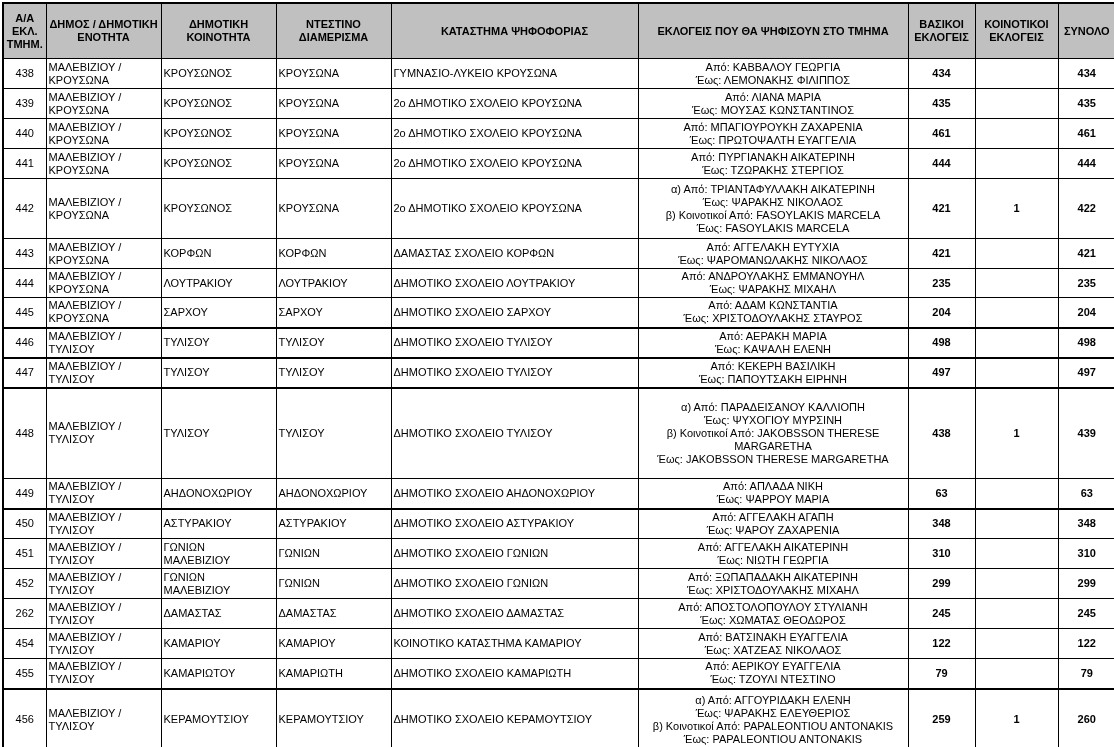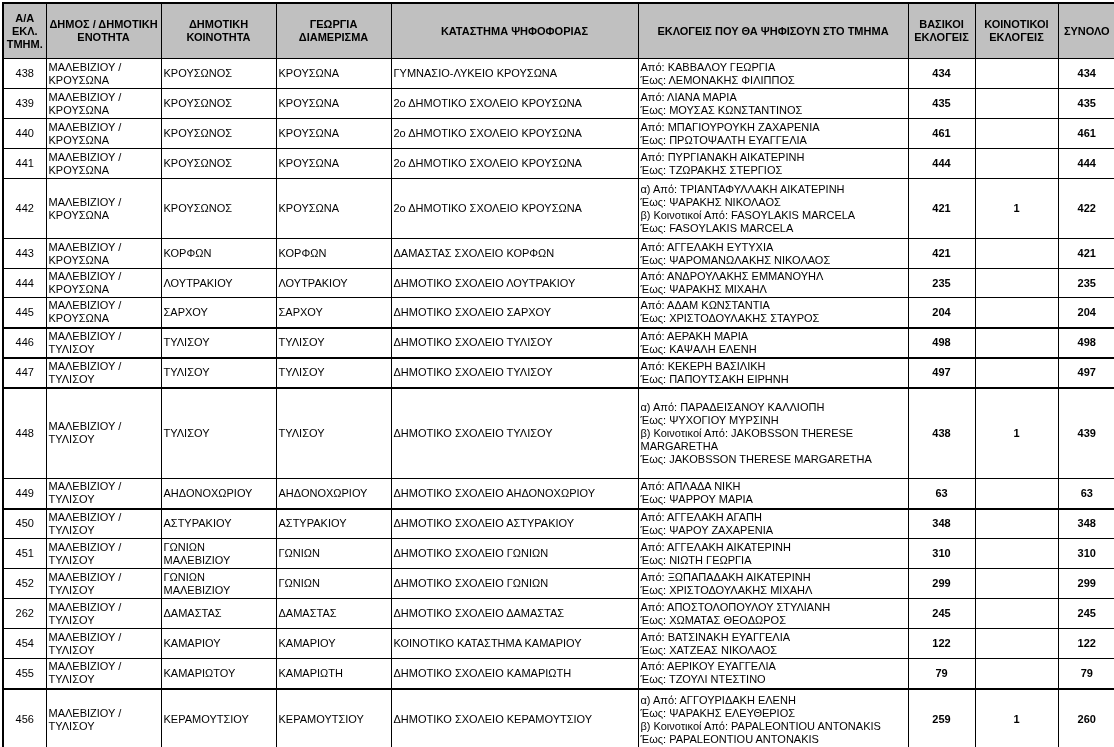--- a/index.html
+++ b/index.html
@@ -38,21 +38,21 @@
     font-weight: bold;
     text-align: center;
     white-space: pre-line;
     height: 52px;
   }
   td.c-serial   { text-align: center; }
   td.c-muni     { text-align: left; margin-left: 6px; }
   td.c-comm     { }
   td.c-dist     { text-align: left; }
   td.c-station  { text-align: left; }
-  td.c-range    { white-space: pre-line; }
+  td.c-range    { text-align: center; white-space: pre-line; }
   td.c-basic, td.c-communal, td.c-total { text-align: center; font-weight: bold; }
   tr.thick-after td { border-bottom-width: 2px; }
 </style>
 </head>
 <body>
 
 <div class="page">
   <table class="poll-table">
     <colgroup>
         <col style="width: 43px;">
@@ -67,21 +67,21 @@
       </colgroup>
     <thead>
       <tr>
           <th>Α/Α
 ΕΚΛ.
 ΤΜΗΜ.</th>
           <th>ΔΗΜΟΣ / ΔΗΜΟΤΙΚΗ
 ΕΝΟΤΗΤΑ</th>
           <th>ΔΗΜΟΤΙΚΗ
 ΚΟΙΝΟΤΗΤΑ</th>
-          <th>ΓΕΩΡΓΙΑ
+          <th>ΝΤΕΣΤΙΝΟ
 ΔΙΑΜΕΡΙΣΜΑ</th>
           <th>ΚΑΤΑΣΤΗΜΑ ΨΗΦΟΦΟΡΙΑΣ</th>
           <th>ΕΚΛΟΓΕΙΣ ΠΟΥ ΘΑ ΨΗΦΙΣΟΥΝ ΣΤΟ ΤΜΗΜΑ</th>
           <th>ΒΑΣΙΚΟΙ
 ΕΚΛΟΓΕΙΣ</th>
           <th>ΚΟΙΝΟΤΙΚΟΙ
 ΕΚΛΟΓΕΙΣ</th>
           <th>ΣΥΝΟΛΟ</th>
         </tr>
     </thead>

